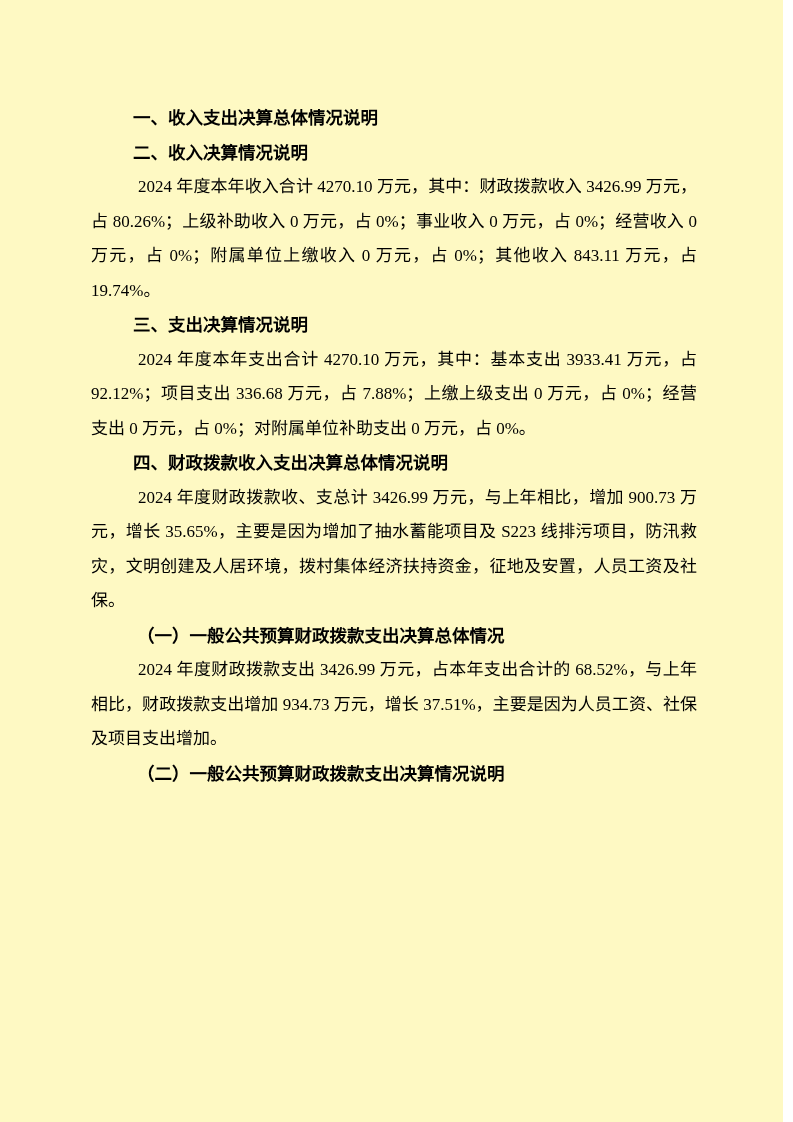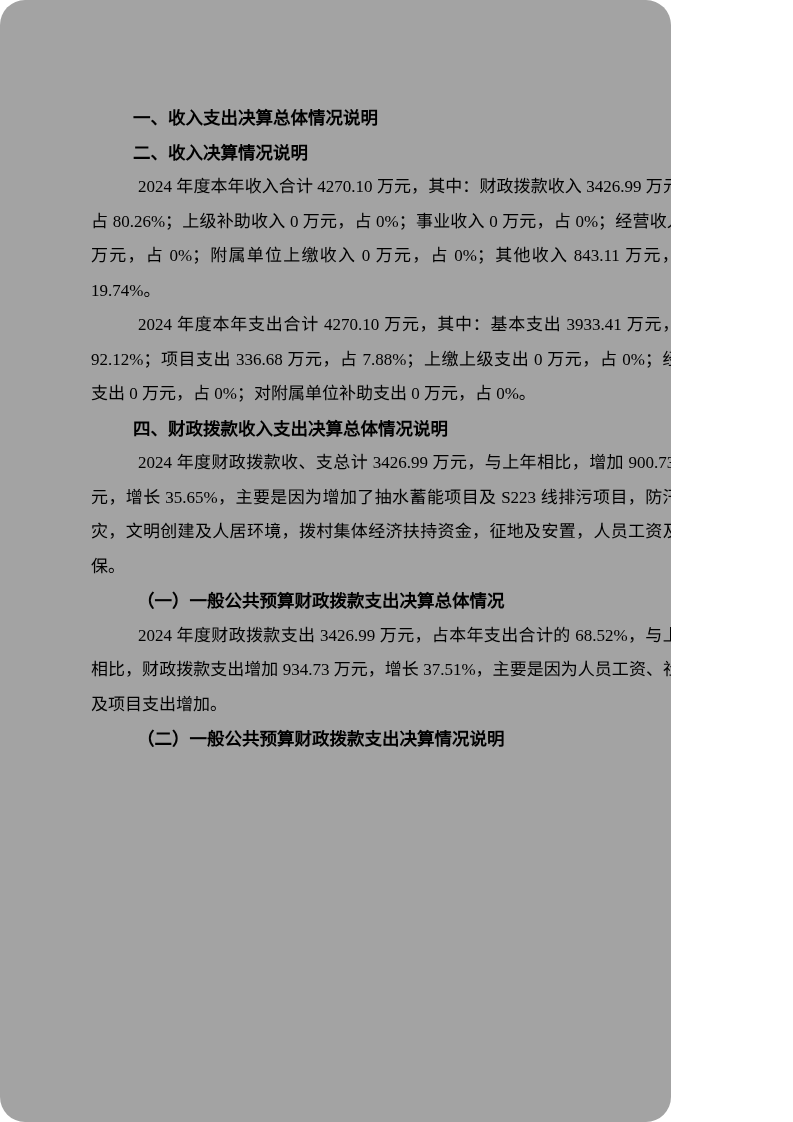--- a/index.html
+++ b/index.html
@@ -4,24 +4,23 @@
 <style>
   * { margin: 0; padding: 0; box-sizing: border-box; }
   html, body { background: #ffffff; }
   body {
     width: 793px; height: 1122px;
     font-family: "Liberation Serif", "DejaVu Serif", serif;
     color: #000000;
   }
   .page {
     position: relative;
-    width: 671px; height: 1122px;
-    background: #a3a3a3;
+    width: 783px; height: 1122px;
+    background: #fef9c3;
     overflow: hidden;
-    border-radius: 25px;
   }
   .content {
     position: absolute;
     left: 91px; top: 101px;
     width: 606px;
   }
   .para {
     font-size: 17px;
     line-height: 34.5px;
     text-align: justify;
@@ -47,20 +46,21 @@
 <div class="page">
   <div class="content">
 
     <div class="h-major">一、收入支出决算总体情况说明</div>
 
 
     <div class="h-major">二、收入决算情况说明</div>
 
     <p class="para">2024 年度本年收入合计 4270.10 万元，其中：财政拨款收入 3426.99 万元，占 80.26%；上级补助收入 0 万元，占 0%；事业收入 0 万元，占 0%；经营收入 0 万元，占 0%；附属单位上缴收入 0 万元，占 0%；其他收入 843.11 万元，占 19.74%。</p>
 
+    <div class="h-major">三、支出决算情况说明</div>
 
     <p class="para">2024 年度本年支出合计 4270.10 万元，其中：基本支出 3933.41 万元，占 92.12%；项目支出 336.68 万元，占 7.88%；上缴上级支出 0 万元，占 0%；经营支出 0 万元，占 0%；对附属单位补助支出 0 万元，占 0%。</p>
 
     <div class="h-major">四、财政拨款收入支出决算总体情况说明</div>
 
     <p class="para">2024 年度财政拨款收、支总计 3426.99 万元，与上年相比，增加 900.73 万元，增长 35.65%，主要是因为增加了抽水蓄能项目及 S223 线排污项目，防汛救灾，文明创建及人居环境，拨村集体经济扶持资金，征地及安置，人员工资及社保。</p>
 
 
     <div class="h-sub">（一）一般公共预算财政拨款支出决算总体情况</div>
 

